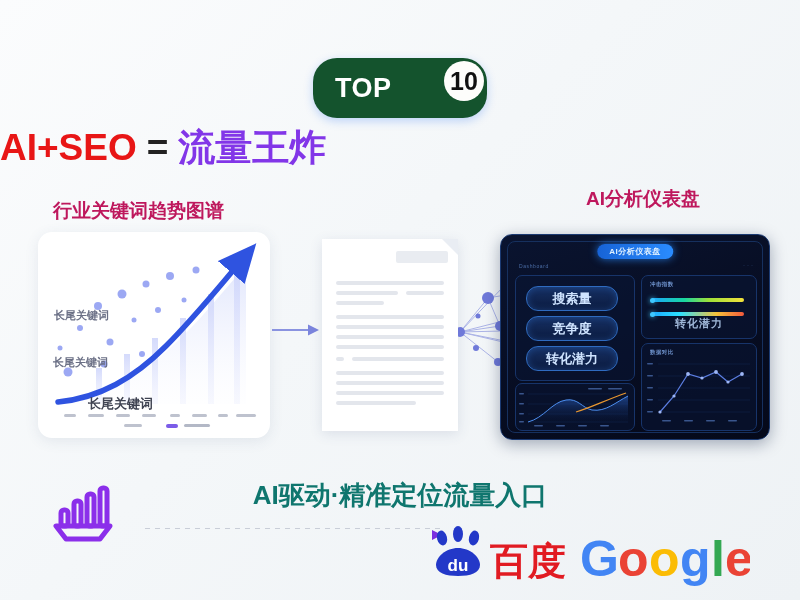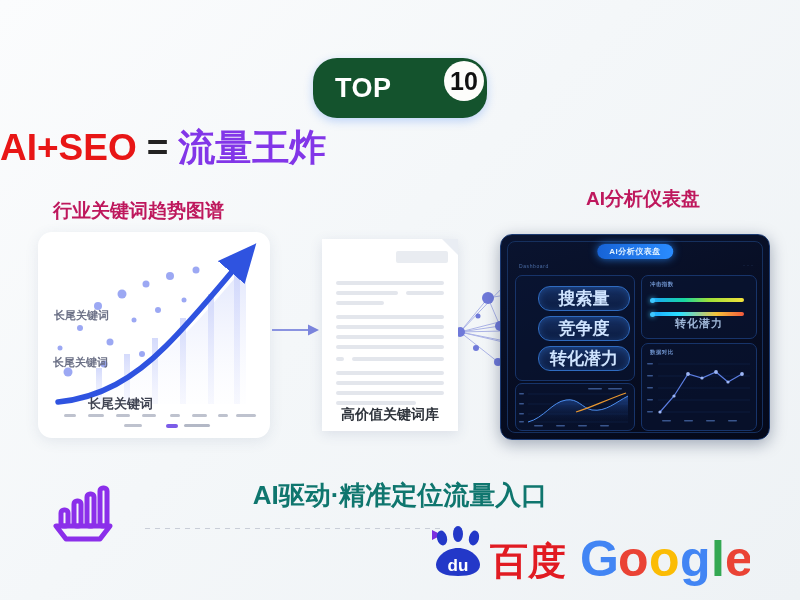--- a/index.html
+++ b/index.html
@@ -99,23 +99,23 @@
 
   .panel{position:absolute;border:1px solid #17346a;border-radius:7px;background:rgba(10,22,52,.55);}
   #p-keys{left:14px;top:40px;width:118px;height:104px;}
   #p-area{left:14px;top:148px;width:118px;height:46px;}
   #p-gauge{left:140px;top:40px;width:114px;height:62px;}
   #p-trend{left:140px;top:108px;width:114px;height:86px;}
 
   .panel-title{position:absolute;left:8px;top:5px;font-size:5.5px;color:#6e92cc;font-weight:bold;letter-spacing:.4px;}
 
   .kpill{
-    position:absolute;left:22px;width:90px;height:23px;border-radius:12px;
+    position:absolute;left:10px;width:90px;height:23px;border-radius:12px;
     border:1px solid #2f6bc0;background:linear-gradient(180deg,rgba(26,58,118,.75),rgba(12,28,66,.8));
-    color:#cfe4ff;font-size:17px;font-weight:bold;
+    color:#cfe4ff;font-size:13px;font-weight:bold;
     display:flex;align-items:center;justify-content:center;
     box-shadow:0 0 7px rgba(47,107,192,.45) inset;
   }
   #k1{top:10px;} #k2{top:40px;} #k3{top:70px;}
 
   .gbar{position:absolute;height:4px;border-radius:2px;left:10px;width:92px;}
   #g1{top:22px;background:linear-gradient(90deg,#1aa7ff 0%,#18d7a0 35%,#9fe038 62%,#f4e13b 100%);}
   #g2{top:36px;background:linear-gradient(90deg,#1aa7ff 0%,#2ce0ff 30%,#f6c23a 70%,#f2593c 100%);}
   .gdot{position:absolute;width:5px;height:5px;border-radius:50%;background:#3fc8ff;left:8px;box-shadow:0 0 5px #3fc8ff;}
   #gd1{top:21.5px;} #gd2{top:35.5px;}
@@ -235,21 +235,20 @@
     <div class="doc-line" style="left:14px;top:76px;width:108px;"></div>
     <div class="doc-line" style="left:14px;top:86px;width:108px;"></div>
     <div class="doc-line" style="left:14px;top:96px;width:108px;"></div>
     <div class="doc-line" style="left:14px;top:106px;width:108px;"></div>
     <div class="doc-line" style="left:14px;top:118px;width:8px;"></div>
     <div class="doc-line" style="left:30px;top:118px;width:92px;"></div>
     <div class="doc-line" style="left:14px;top:132px;width:108px;"></div>
     <div class="doc-line" style="left:14px;top:142px;width:108px;"></div>
     <div class="doc-line" style="left:14px;top:152px;width:108px;"></div>
     <div class="doc-line" style="left:14px;top:162px;width:80px;"></div>
-    <div class="doc-caption">高价值关键词库</div>
   </div>
 
   <svg class="nodes" viewBox="0 0 94 100">
     <g stroke="#9aa3e2" stroke-width="1" opacity="0.8" fill="none">
       <line x1="2" y1="52" x2="30" y2="18"></line>
         <line x1="2" y1="52" x2="46" y2="6"></line>
       <line x1="2" y1="52" x2="42" y2="46"></line>
         <line x1="2" y1="52" x2="52" y2="62"></line>
       <line x1="2" y1="52" x2="40" y2="82"></line>
         <line x1="2" y1="52" x2="88" y2="30"></line>

